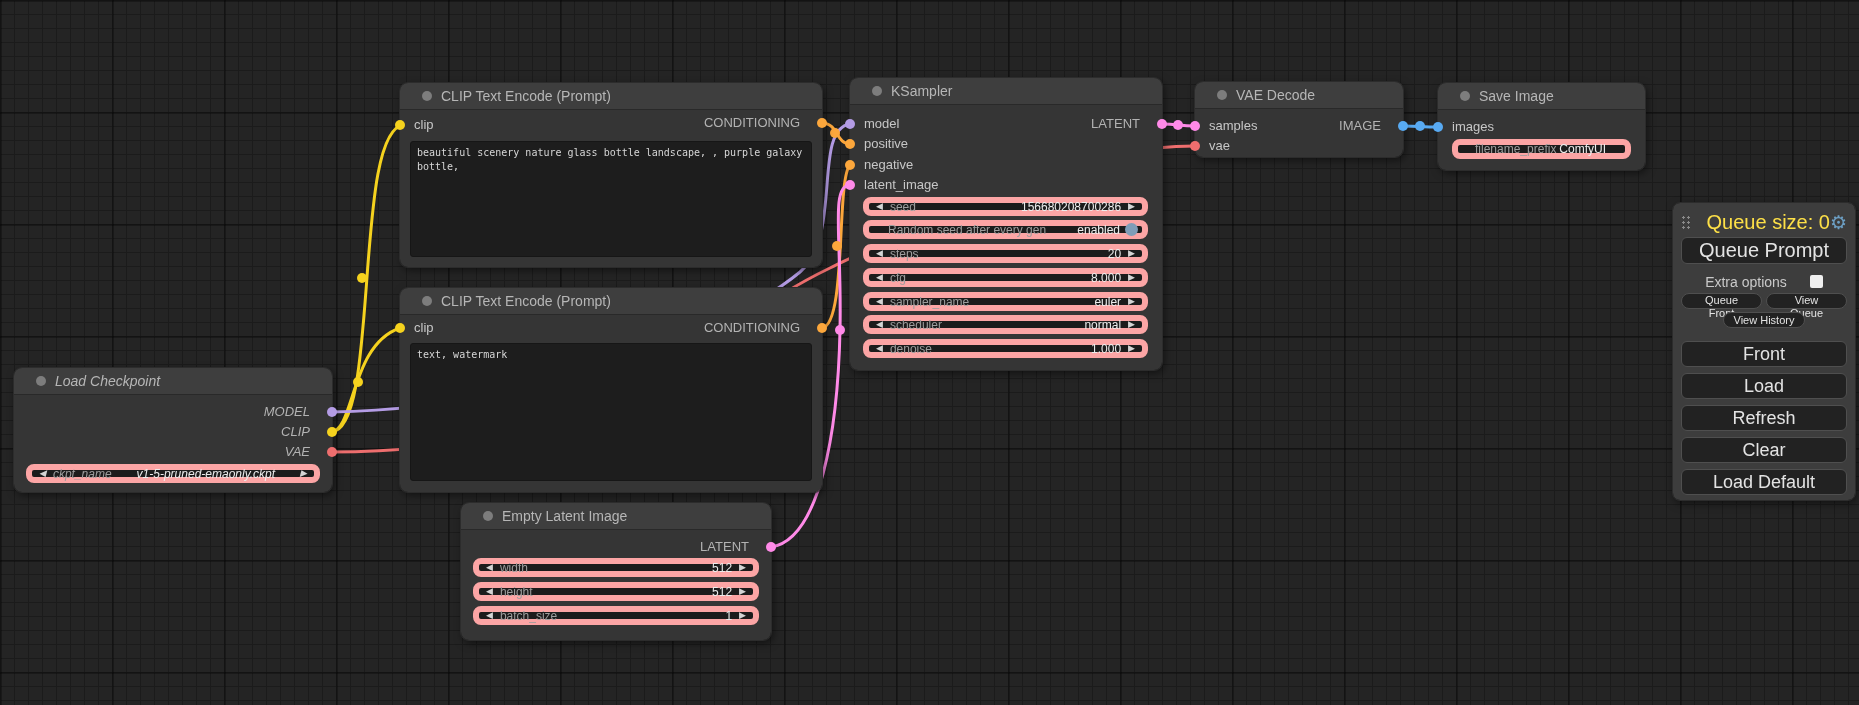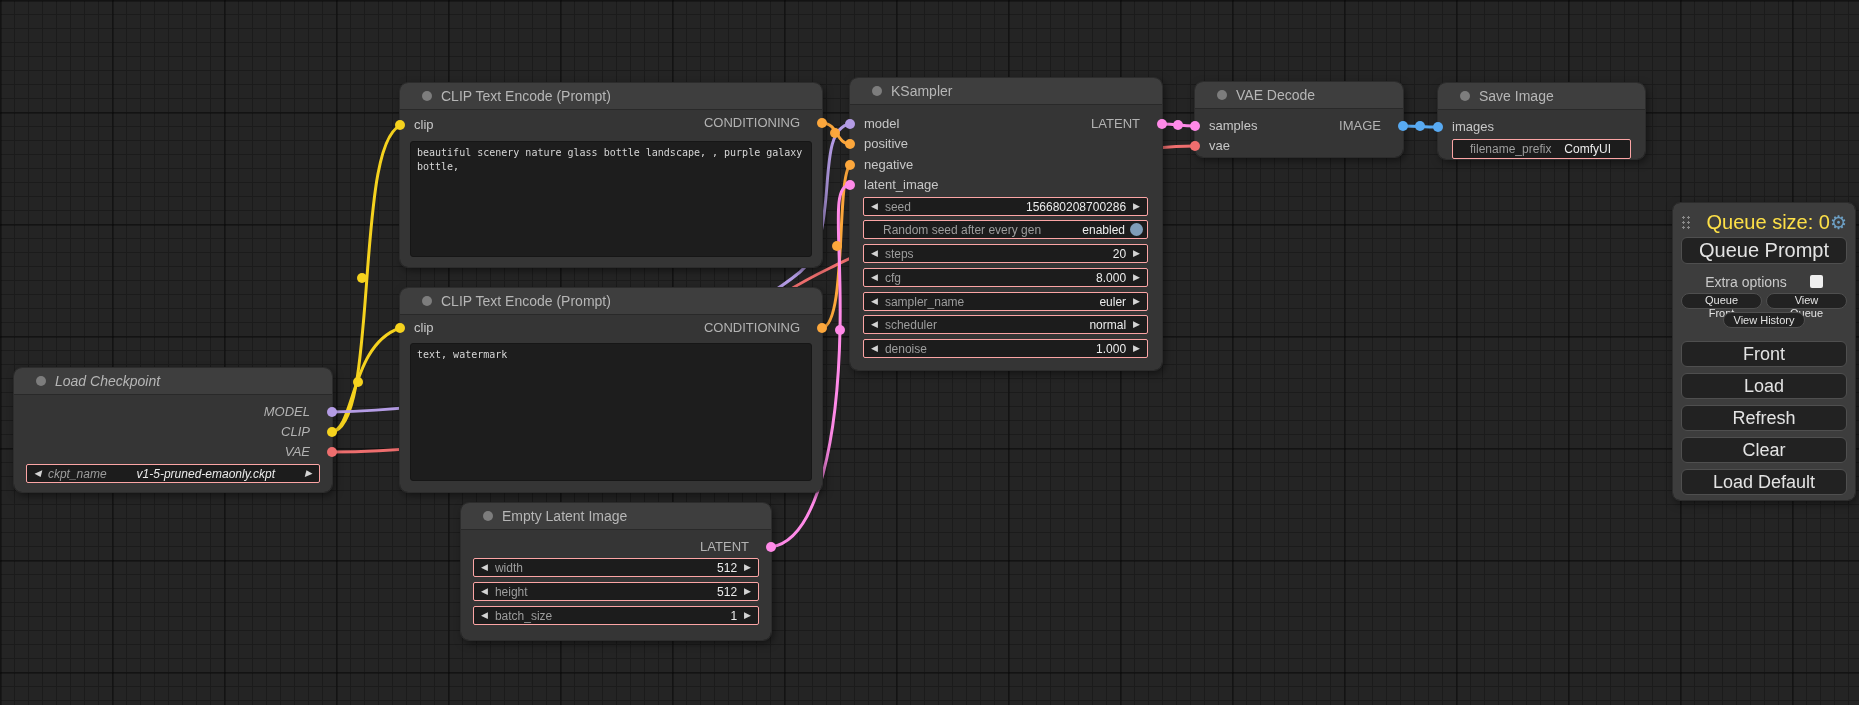--- a/index.html
+++ b/index.html
@@ -27,22 +27,22 @@
   .out{right:22px;color:#b3b3b3;}
   .port{position:absolute;width:10px;height:10px;border-radius:50%;z-index:3;}
   .pin{left:-5px;} .pout{right:-5px;}
   .c-clip{background:#f5d21e;} .c-model{background:#b49ce5;} .c-vae{background:#ee6e6e;}
   .c-cond{background:#fca73c;} .c-latent{background:#ff8ae8;} .c-image{background:#58aaf2;}
 
   .prompt{position:absolute;background:#1d1d1d;border:1px solid #161616;border-radius:3px;
     color:#d6d6d6;font-family:"DejaVu Sans Mono",monospace;font-size:10px;line-height:14px;
     padding:4px 6px;resize:none;outline:none;box-sizing:border-box;overflow:hidden;}
 
-  .widget{position:absolute;height:19px;background:#1c1c1c;border:1px solid #fca5a5;
-    border-radius:2px;display:flex;align-items:center;box-sizing:border-box;
+  .widget{position:absolute;height:19px;background:#1c1c1c;border:6px solid #fca5a5;
+    border-radius:8px;display:flex;align-items:center;box-sizing:border-box;
     font-size:12px;padding:0 7px;white-space:nowrap;}
   .arrow{color:#d4d4d4;font-size:9px;line-height:19px;flex:0 0 auto;}
   .wlabel{color:#9d9d9d;margin-left:7px;flex:0 0 auto;}
   .wvalue{color:#ececec;margin-left:auto;margin-right:7px;}
   .wvalue.center{margin:0 auto;}
   .knob{width:13px;height:13px;border-radius:50%;background:#7f9db8;flex:0 0 auto;margin-right:-3px;}
 
   .qpanel{position:absolute;left:1673px;top:203px;width:182px;height:297px;z-index:4;
     background:#3d3d3d;border-radius:7px;box-shadow:2px 3px 10px rgba(0,0,0,0.55);
     outline:1px solid #2c2c2c;box-sizing:border-box;padding:0 8px;}
@@ -223,21 +223,21 @@
       <span>VAE Decode</span>
     </div>
     <span class="port pin c-latent" style="top:39px;"></span>
     <span class="slotlabel" style="left:14px;top:35px;">samples</span>
     <span class="port pin c-vae" style="top:59px;"></span>
     <span class="slotlabel" style="left:14px;top:55px;">vae</span>
     <span class="slotlabel out" style="top:35px;">IMAGE</span>
     <span class="port pout c-image" style="top:39px;"></span>
   </div>
 
-  <div class="node" style="left:1438px;top:83px;width:207px;height:76px;">
+  <div class="node" style="left:1438px;top:83px;width:207px;height:87px;">
     <div class="ntitle">
       <span class="cdot"></span>
       <span>Save Image</span>
     </div>
     <span class="port pin c-image" style="top:39px;"></span>
     <span class="slotlabel" style="left:14px;top:35px;">images</span>
     <div class="widget" style="left:14px;top:56px;width:179px;height:20px;">
       <span class="wlabel" style="margin-left:10px;">filename_prefix</span>
       <span class="wvalue" style="margin-right:12px;">ComfyUI</span>
     </div>

